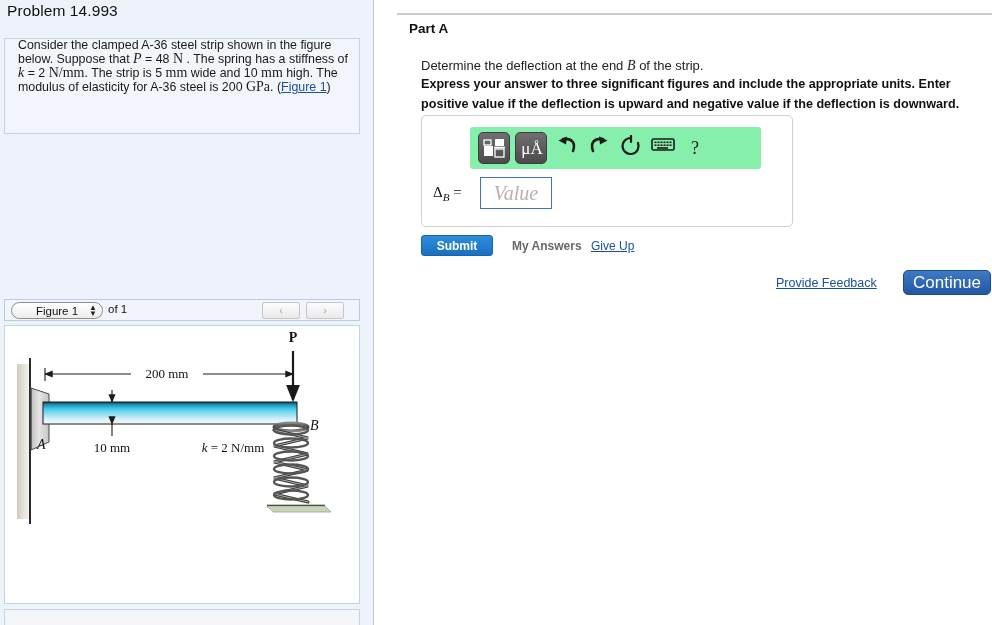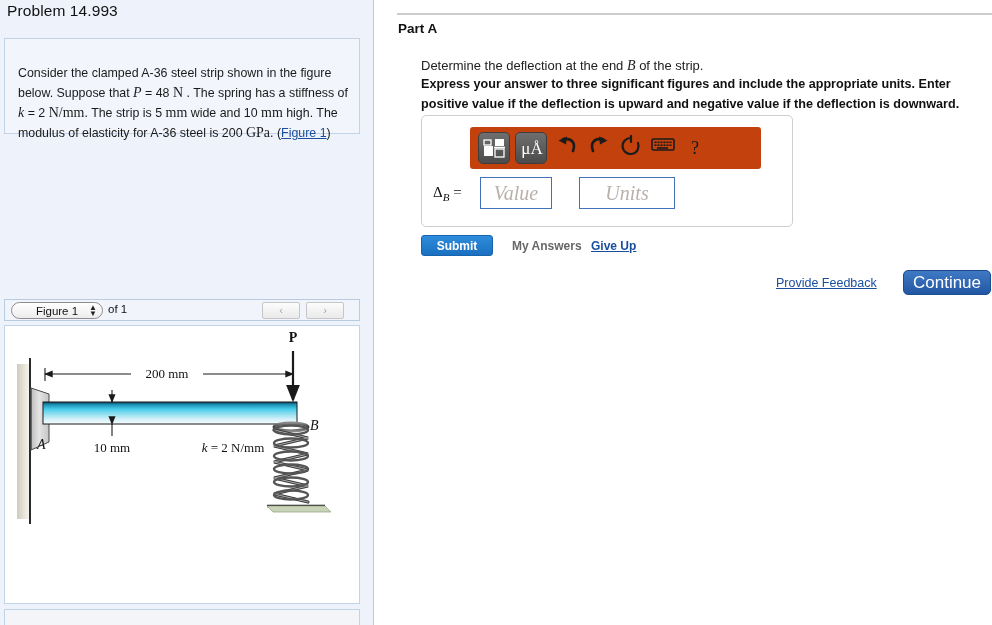--- a/index.html
+++ b/index.html
@@ -46,24 +46,24 @@
     top: 38px;
     width: 356px;
     height: 96px;
     background: #f2f6fc;
     border: 1px solid #c3d3e6;
     box-sizing: border-box;
   }
   #problem-statement-text {
     position: absolute;
     left: 13px;
-    top: 24px;
+    top: 0;
     width: 335px;
     font-size: 12.4px;
-    line-height: 20px;
+    line-height: 13px;
     color: #1a1a1a;
   }
   .mathi { font-family: "Liberation Serif", serif; font-style: italic; font-size: 14px; }
   .mathr { font-family: "Liberation Serif", serif; font-style: normal; font-size: 14px; }
   .figlink { color: #1a4fa0; text-decoration: underline; cursor: pointer; }
 
   
   #figure-header {
     position: absolute;
     left: 4px;
@@ -161,21 +161,21 @@
   #top-rule {
     position: absolute;
     left: 22px;
     top: 13px;
     width: 595px;
     height: 2px;
     background: #cccccc;
   }
   #part-a-title {
     position: absolute;
-    left: 11px;
+    left: 22px;
     top: 21px;
     font-size: 13.5px;
     font-weight: bold;
     color: #111;
     padding-left: 12px;
   }
   #question-text {
     position: absolute;
     left: 46px;
     top: 58px;
@@ -203,21 +203,21 @@
     border-radius: 5px;
     background: #ffffff;
     box-sizing: border-box;
   }
   #toolbar {
     position: absolute;
     left: 48px;
     top: 11px;
     width: 291px;
     height: 42px;
-    background: #c2410c;
+    background: #86efac;
     border-radius: 3px;
   }
   .tb-sq {
     position: absolute;
     top: 5px;
     width: 32px;
     height: 32px;
     border-radius: 5px;
     background: linear-gradient(#6f6f6f, #4b4b4b);
     border: 1px solid #3d3d3d;
@@ -302,21 +302,21 @@
     top: 239px;
     font-size: 12px;
     font-weight: bold;
     color: #676767;
   }
   #give-up {
     position: absolute;
     left: 216px;
     top: 239px;
     font-size: 12px;
-    font-weight: bold;
+    font-weight: normal;
     color: #1a4fa0;
     text-decoration: underline;
     cursor: pointer;
   }
 
   #provide-feedback {
     position: absolute;
     left: 401px;
     top: 276px;
     font-size: 12.5px;
@@ -522,21 +522,20 @@
         </div>
 
         <div id="tb-help" class="tb-icon">?</div>
       </div>
 
       <div id="answer-label">
         <span>Δ</span><sub>B</sub> <span>=</span>
       </div>
 
       <div id="value-input" class="ans-input">Value</div>
-      <div id="units-input" class="ans-input">Units</div>
     </div>
 
     <div id="submit-button">Submit</div>
     <div id="my-answers">My Answers</div>
     <div id="give-up">Give Up</div>
 
     <div id="provide-feedback">Provide Feedback</div>
     <div id="continue-button">Continue</div>
   </div>
 </div>

